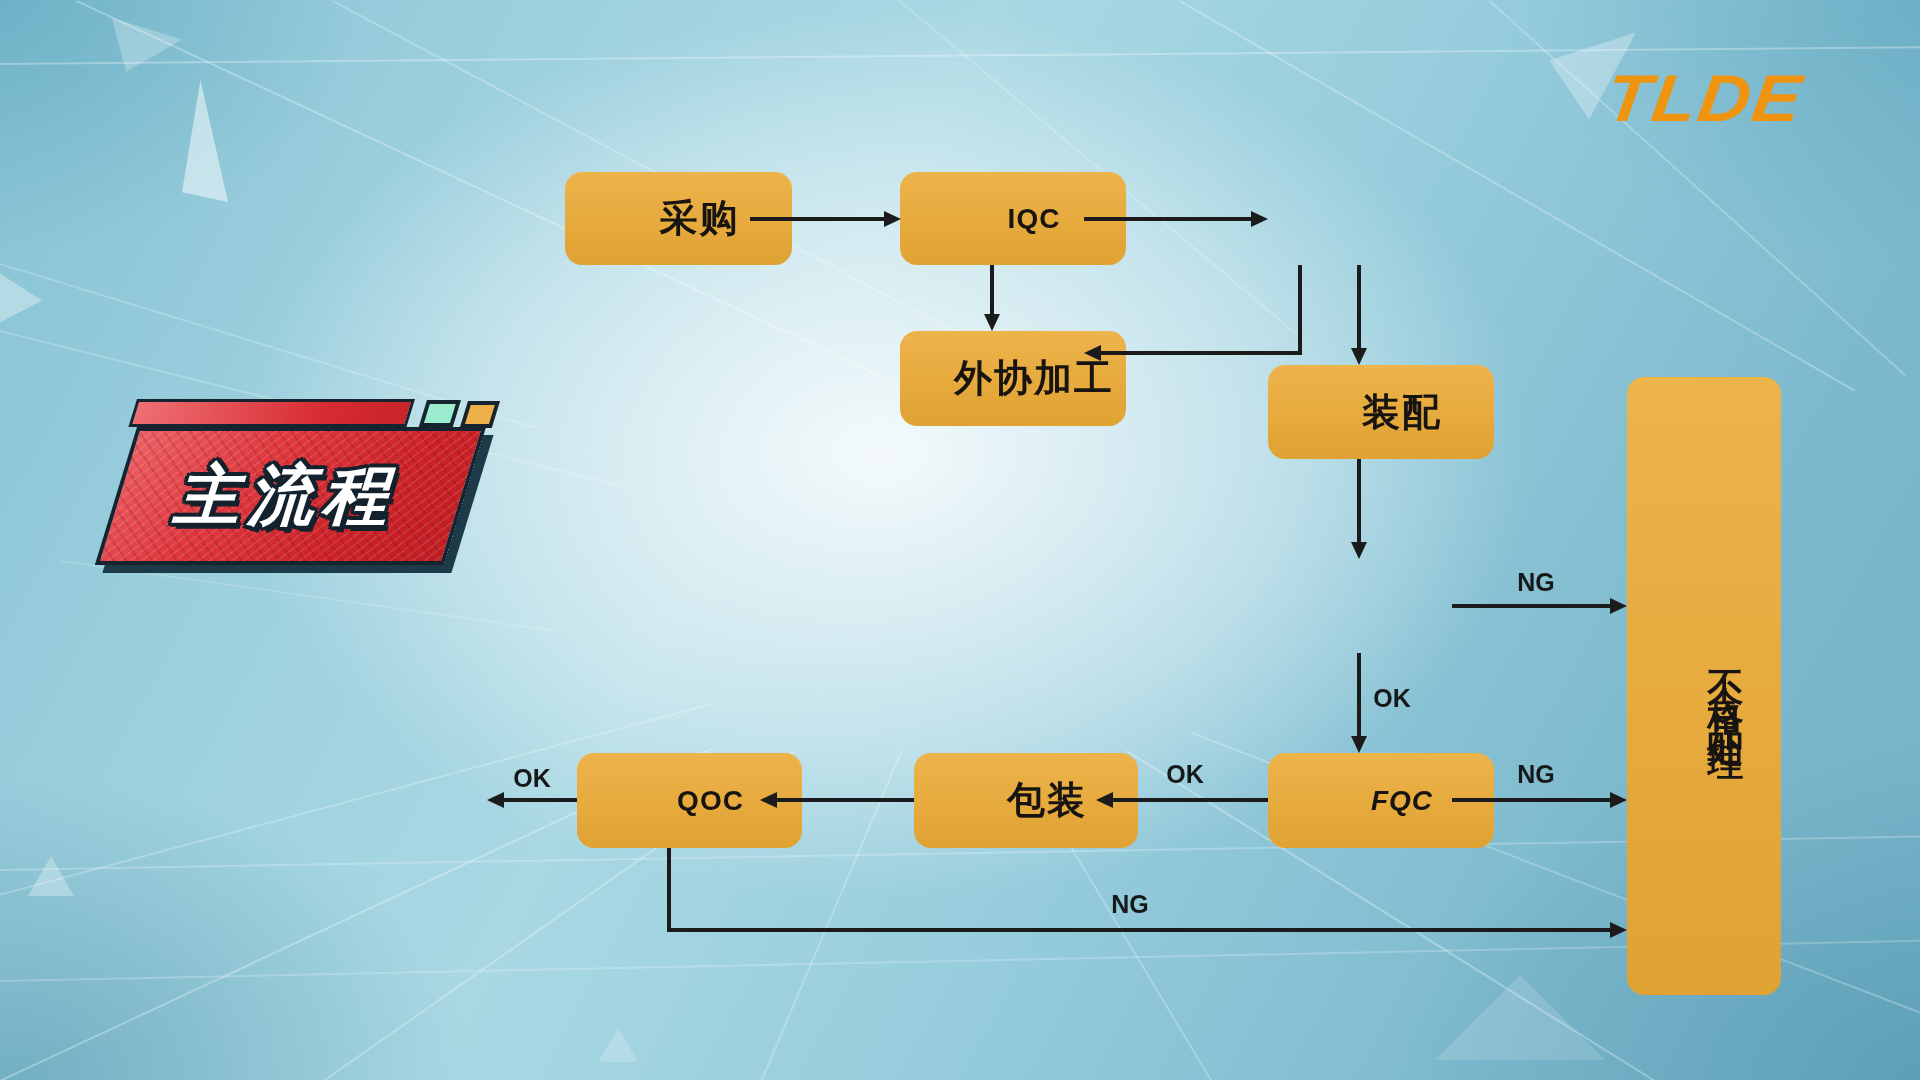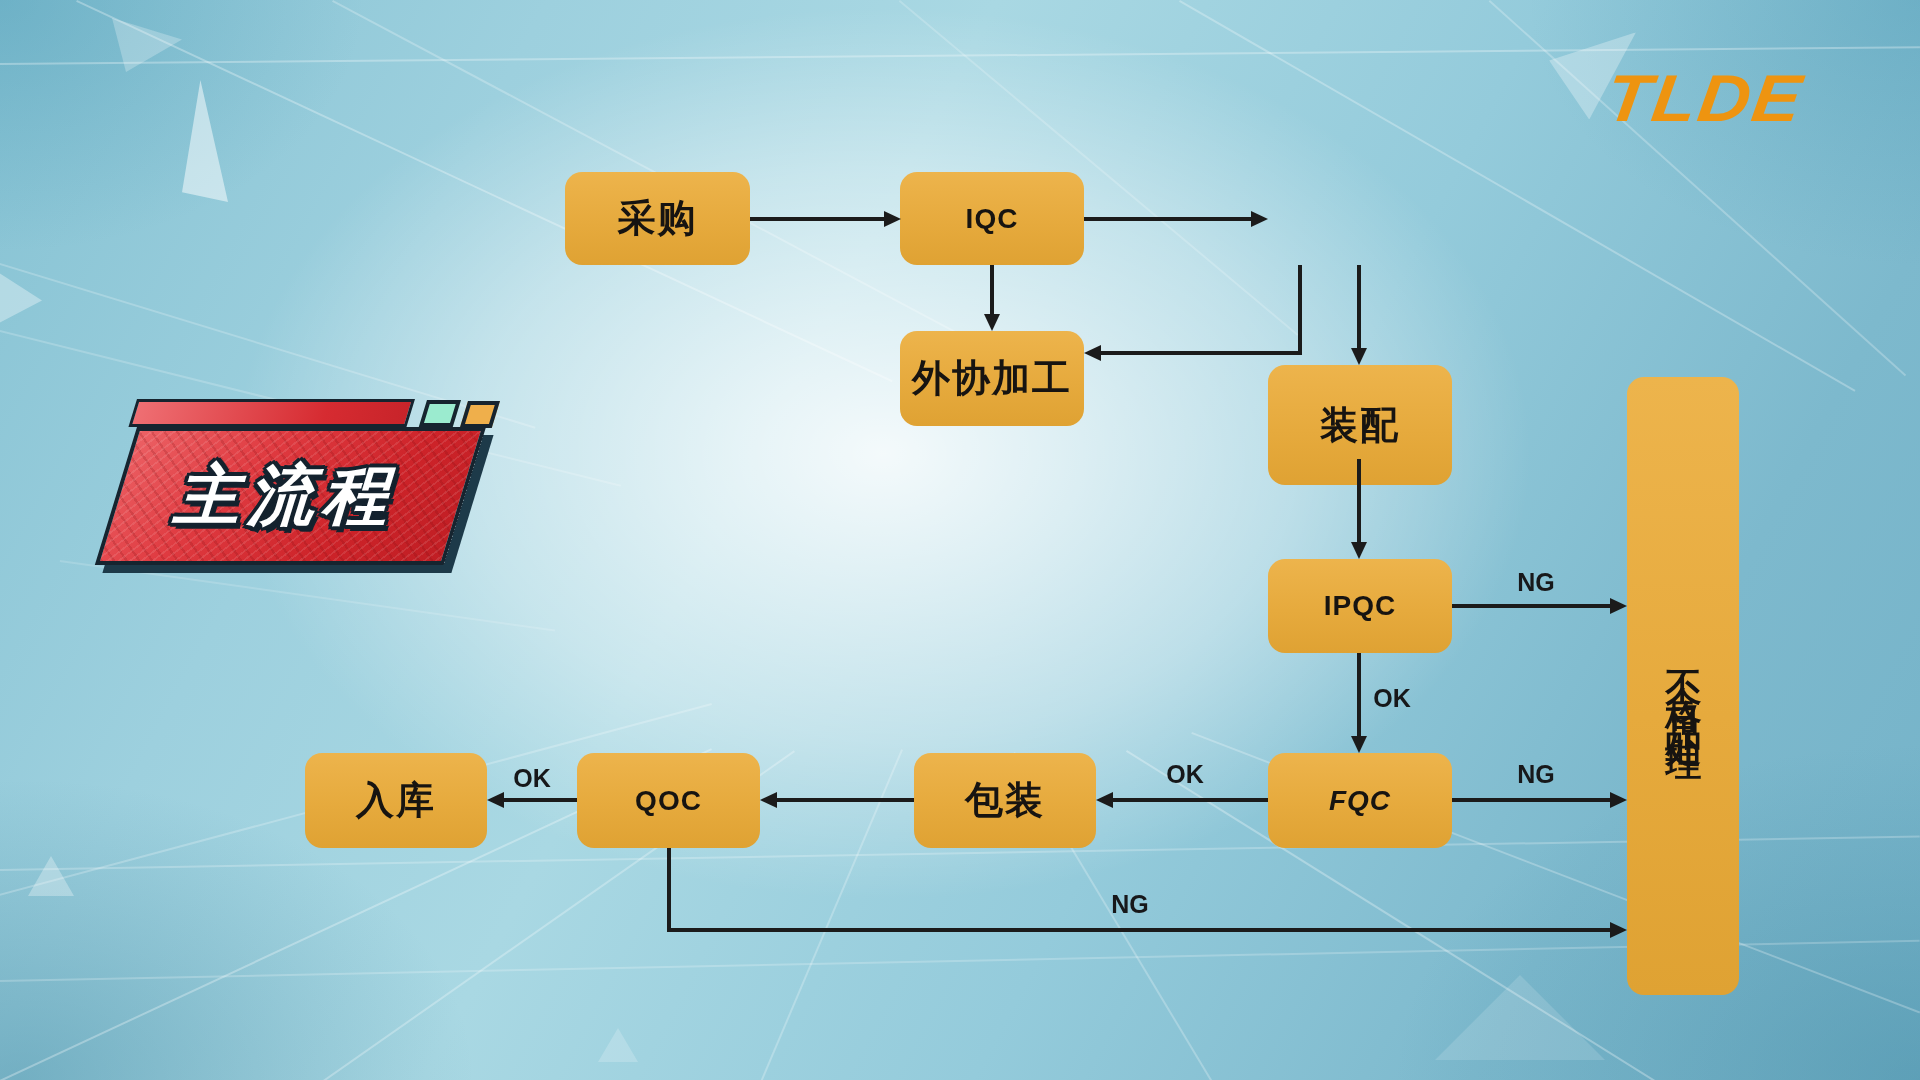--- a/index.html
+++ b/index.html
@@ -12,21 +12,21 @@
       radial-gradient(560px 380px at 100% 0%, rgba(70,150,178,.35), rgba(70,150,178,0) 70%),
       radial-gradient(520px 360px at 0% 0%, rgba(70,150,178,.38), rgba(70,150,178,0) 70%),
       linear-gradient(118deg,#86c2d3 0%,#9dd0de 22%,#a9d8e3 40%,#94cbdb 62%,#7db9cd 82%,#74b2c8 100%);
   }
   
   .bgline{position:absolute;height:2px;background:#fff;opacity:.28;transform-origin:0 0;pointer-events:none;}
   .tri{position:absolute;background:#fff;pointer-events:none;}
   
   .node{position:absolute;background:linear-gradient(180deg,#EDB44C 0%,#E6AA3D 55%,#DFA233 100%);
     border-radius:17px;display:flex;align-items:center;justify-content:center;
-    color:#171411;font-weight:700;}
+    color:#171411;font-weight:700;padding-left:42px;}
   .node.cn{font-size:38px;letter-spacing:2px;}
   .node.en{font-size:28px;letter-spacing:1px;}
   .node.vert{writing-mode:vertical-rl;text-orientation:upright;font-size:36px;letter-spacing:.42em;}
   
   .hline,.vline{position:absolute;background:#1b1b1b;}
   .hline{height:4px}
   .vline{width:4px}
   .ah{position:absolute;width:0;height:0;}
   .ah.r{border-top:8px solid transparent;border-bottom:8px solid transparent;border-left:17px solid #1b1b1b;}
   .ah.l{border-top:8px solid transparent;border-bottom:8px solid transparent;border-right:17px solid #1b1b1b;}
@@ -84,26 +84,24 @@
   <div class="tri" style="left:112px;top:18px;width:70px;height:54px;opacity:.25;clip-path:polygon(0 0,100% 40%,20% 100%);"></div>
   <div class="tri" style="left:-18px;top:262px;width:60px;height:70px;opacity:.35;clip-path:polygon(0 0,100% 55%,0 100%);"></div>
   <div class="tri" style="left:28px;top:856px;width:46px;height:40px;opacity:.3;clip-path:polygon(50% 0,100% 100%,0 100%);"></div>
   <div class="tri" style="left:1552px;top:38px;width:90px;height:80px;opacity:.3;clip-path:polygon(0 20%,100% 0,35% 100%);transform:rotate(-8deg);"></div>
   <div class="tri" style="left:1435px;top:975px;width:170px;height:85px;opacity:.14;clip-path:polygon(0 100%,50% 0,100% 100%);"></div>
   <div class="tri" style="left:598px;top:1028px;width:40px;height:34px;opacity:.2;clip-path:polygon(50% 0,100% 100%,0 100%);"></div>
 
   <div class="node cn" style="left:565px;top:172px;width:185px;height:93px;">采购</div>
   <div class="node en" style="left:900px;top:172px;width:184px;height:93px;">IQC</div>
   <div class="node cn" style="left:900px;top:331px;width:184px;height:95px;">外协加工</div>
-  <div class="node cn" style="left:1268px;top:365px;width:184px;height:120px;">装配</div>
-  <div class="node en" style="left:1268px;top:559px;width:184px;height:94px;">IPQC</div>
+  <div class="node cn" style="left:1268px;top:365px;width:184px;height:94px;">装配</div>
   <div class="node en" style="left:1268px;top:753px;width:184px;height:95px;font-style:italic;">FQC</div>
   <div class="node cn" style="left:914px;top:753px;width:182px;height:95px;">包装</div>
   <div class="node en" style="left:577px;top:753px;width:183px;height:95px;">QOC</div>
-  <div class="node cn" style="left:305px;top:753px;width:182px;height:95px;">入库</div>
   <div class="node vert" style="left:1627px;top:377px;width:112px;height:618px;">不合格品处理</div>
 
   <div class="hline" style="left:750px;top:217px;width:134px;"></div>
   <div class="ah r" style="left:884px;top:211px;"></div>
 
   <div class="hline" style="left:1084px;top:217px;width:167px;"></div>
   <div class="ah r" style="left:1251px;top:211px;"></div>
 
   <div class="vline" style="left:990px;top:265px;height:49px;"></div>
   <div class="ah d" style="left:984px;top:314px;"></div>

